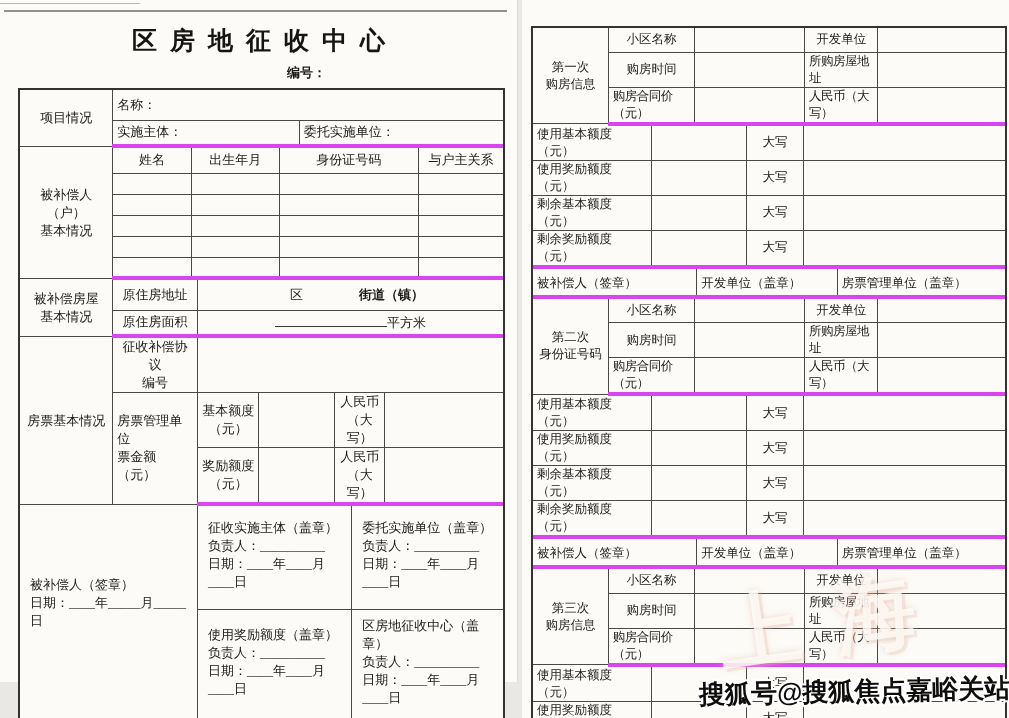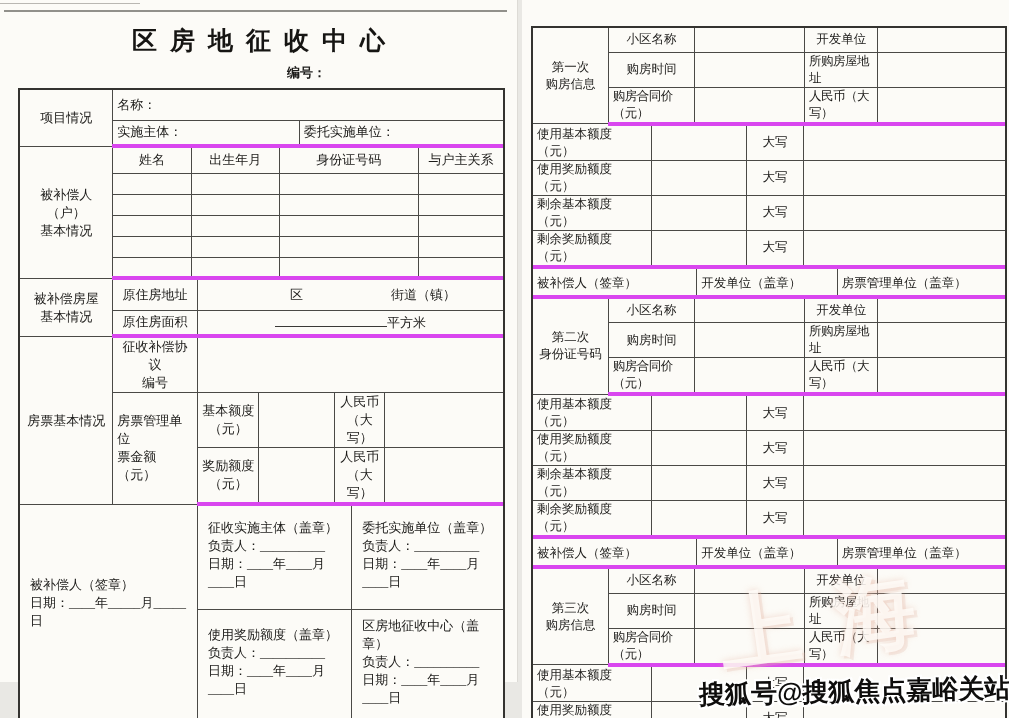--- a/index.html
+++ b/index.html
@@ -41,21 +41,21 @@
 
   .wm-light{position:absolute;left:718px;top:566px;font-size:82px;font-weight:bold;
             letter-spacing:34px;color:rgba(255,253,249,.8);transform:rotate(-8deg);
             text-shadow:0 0 7px rgba(228,177,158,.45), 3px 3px 0 rgba(226,188,170,.25);
             z-index:5;pointer-events:none;font-family:"Liberation Sans","DejaVu Sans",sans-serif;}
   .wm-dark{position:absolute;left:699px;top:674px;z-index:6;font-size:26px;font-weight:bold;
            font-family:"Liberation Sans","DejaVu Sans",sans-serif;color:#0e0d0c;
            transform:rotate(-1.2deg);white-space:nowrap;
            text-shadow:-2px 0 0 #fff,2px 0 0 #fff,0 -2px 0 #fff,0 2px 0 #fff,
                        -2px -2px 0 #fff,2px 2px 0 #fff,-2px 2px 0 #fff,2px -2px 0 #fff;}
-  .gap-street{margin-left:88px;}
+  .gap-street{margin-left:56px;font-weight:bold;}
   .district{margin-left:88px;}
 </style>
 </head>
 <body>
 
 <div class="stage">
 
   <div class="paper paper-left">
     <div class="ftitle">区房地征收中心</div>
     <div class="serial">编号：</div>

